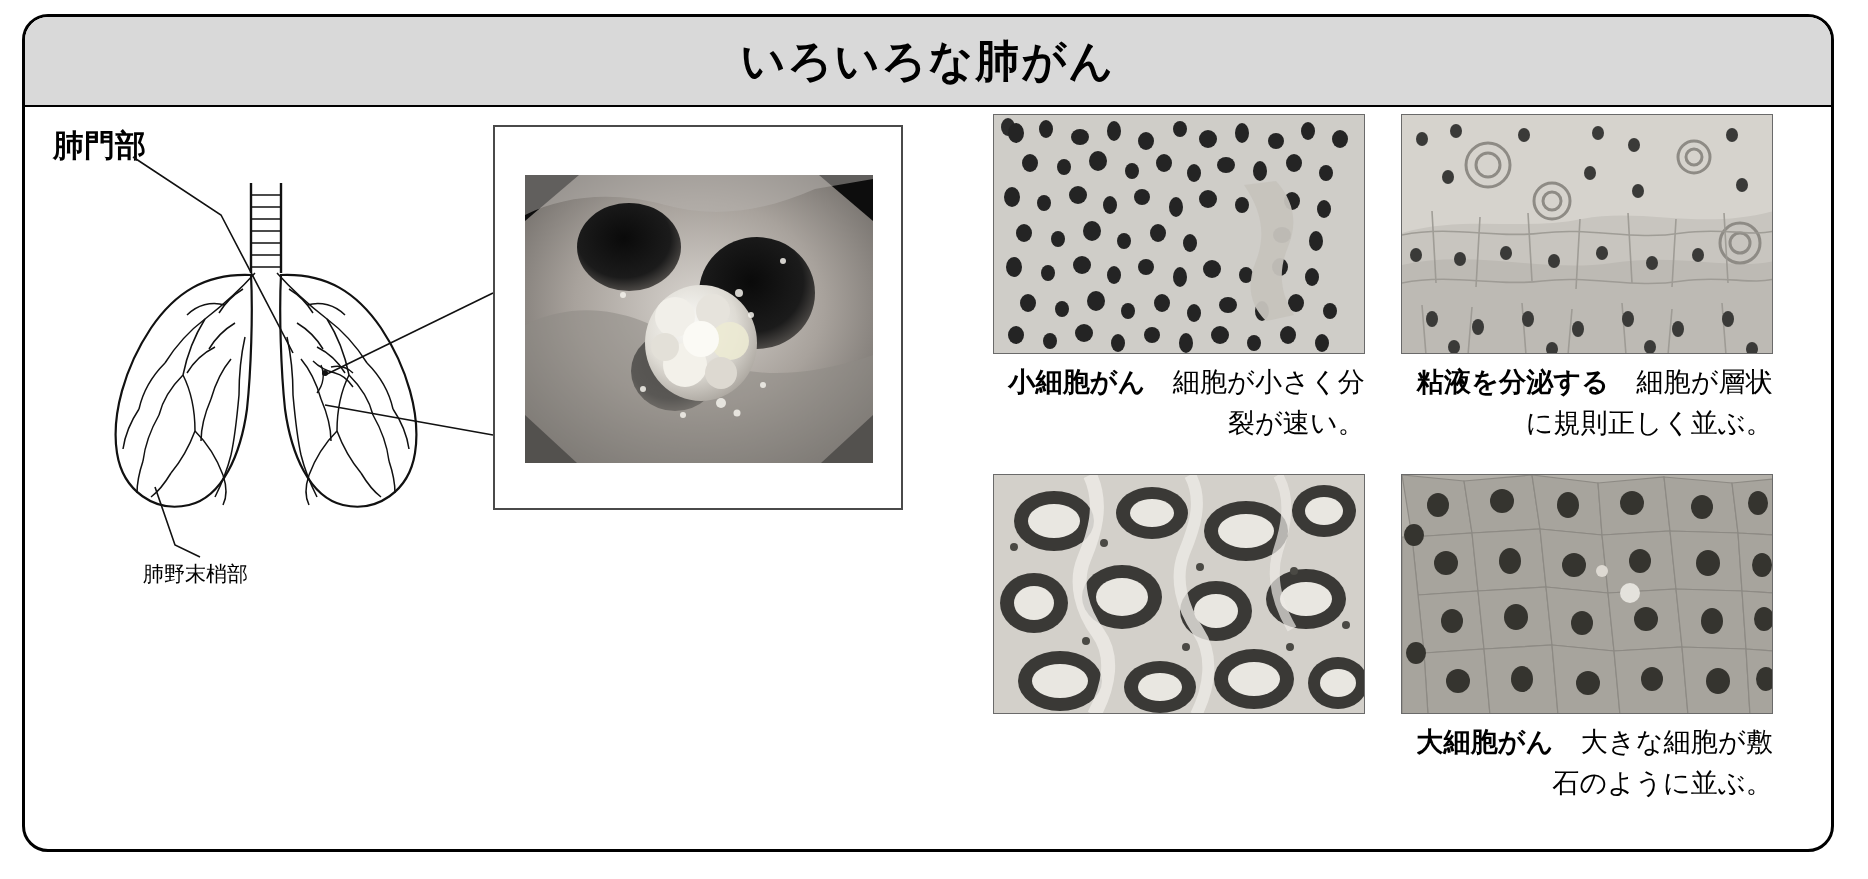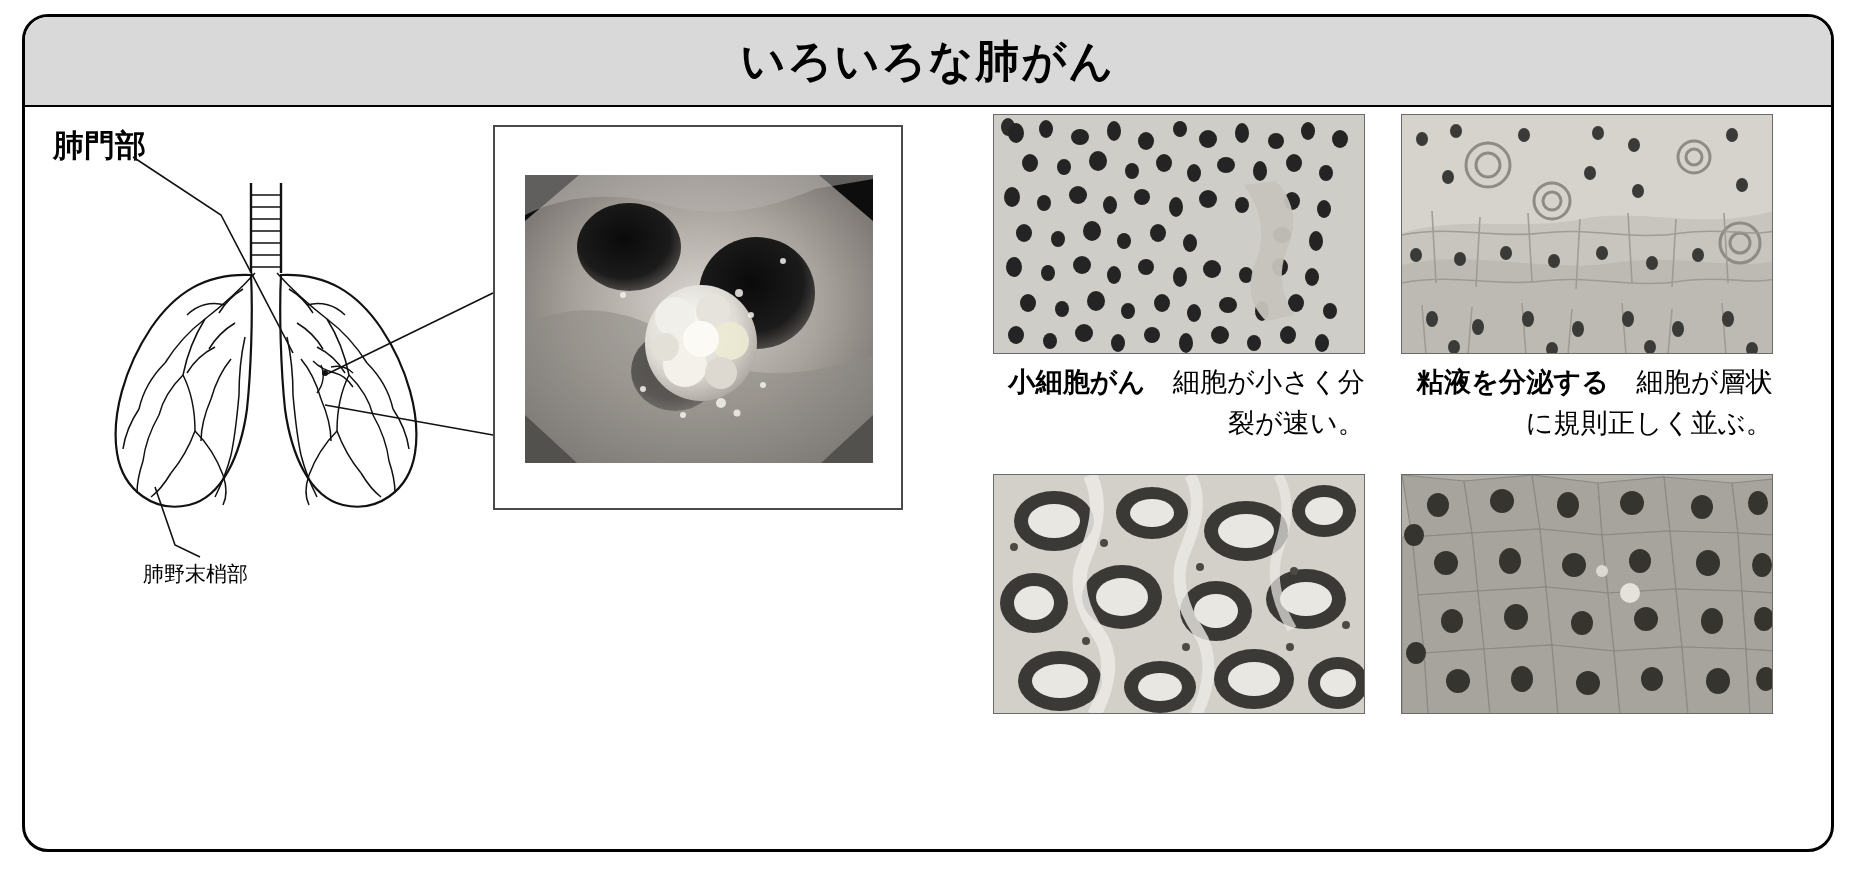--- a/index.html
+++ b/index.html
@@ -602,17 +602,20 @@
               <ellipse cx="316" cy="206" rx="12" ry="13"></ellipse>
                 <ellipse cx="364" cy="204" rx="10" ry="12"></ellipse>
               <ellipse cx="12" cy="60" rx="10" ry="11"></ellipse>
                 <ellipse cx="14" cy="178" rx="10" ry="11"></ellipse>
             </g>
 
             <circle cx="228" cy="118" r="10" fill="#e4e2dc"></circle>
             <circle cx="200" cy="96" r="6" fill="#ddd9d2"></circle>
           </svg>
         </div>
+        <div class="caption">
+          <b>大細胞がん</b><span>　大きな細胞が敷石のように並ぶ。</span>
+        </div>
       </div>
 
     </div>
   </div>
 </div>
 
 </body></html>

